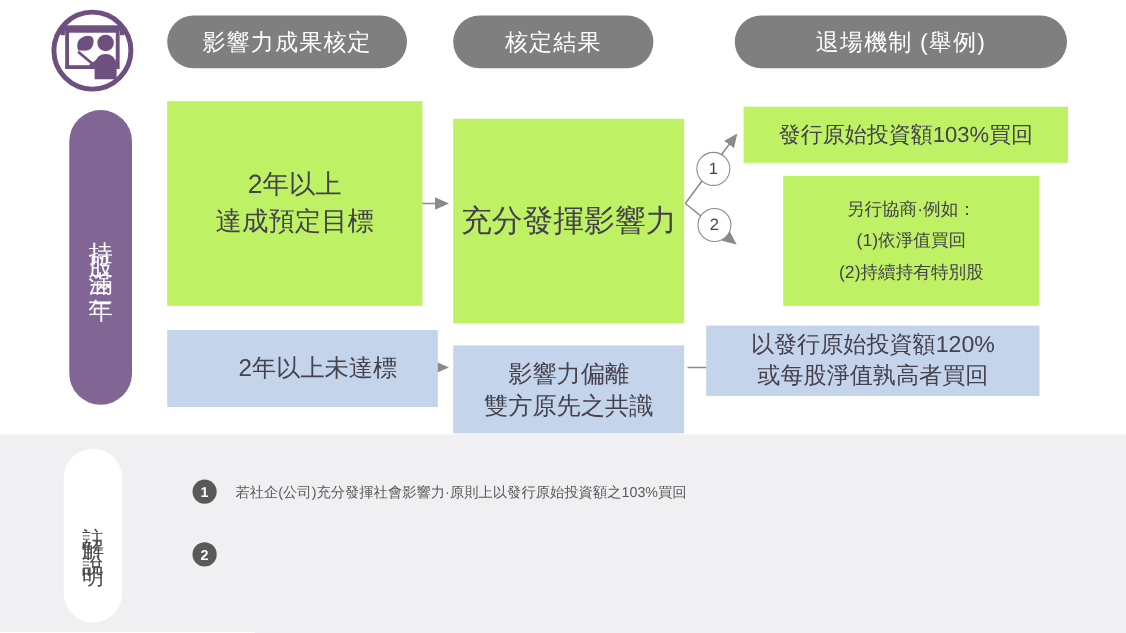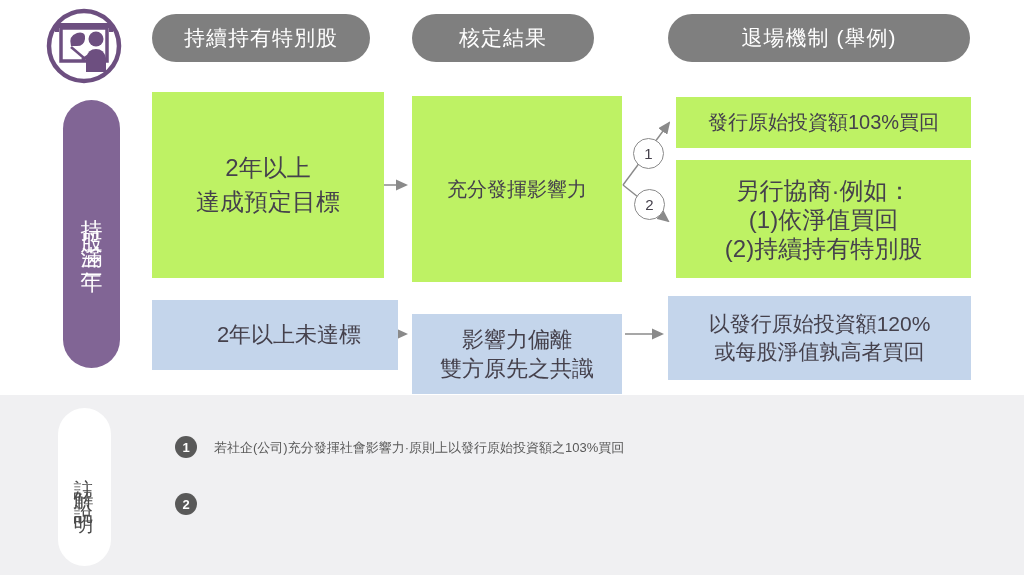--- a/index.html
+++ b/index.html
@@ -67,21 +67,21 @@
       <rect x="17" y="22" width="46" height="33" fill="none" stroke="#6d4f80" stroke-width="3.5"></rect>
       <path d="M27 40 Q24 30 33 27 Q42 25 41 33 Q40 41 31 40 Z" fill="#6d4f80"></path>
       <line x1="27" y1="41" x2="40" y2="52" stroke="#6d4f80" stroke-width="2.5"></line>
       <circle cx="52" cy="33" r="7.5" fill="#6d4f80"></circle>
       <path d="M42 66 L42 52 Q44 43 52 43 Q60 43 62 52 L62 66 Z" fill="#6d4f80"></path>
       <line x1="44" y1="50" x2="38" y2="54" stroke="#6d4f80" stroke-width="3"></line>
     </svg>
   </div>
 
   <div class="abs pill-gray" style="left:152px;top:14px;width:218px;height:48px;">
-    <span>持續持有特別股</span>
+    <span>影響力成果核定</span>
   </div>
   <div class="abs pill-gray" style="left:412px;top:14px;width:182px;height:48px;">
     <span>核定結果</span>
   </div>
   <div class="abs pill-gray" style="left:668px;top:14px;width:302px;height:48px;">
     <span>退場機制 (舉例)</span>
   </div>
 
   <div class="abs vpill" style="left:63px;top:100px;width:57px;height:268px;">
     <span>持股滿三年</span>
@@ -97,47 +97,47 @@
     <line x1="623" y1="185" x2="669" y2="123" stroke="#8a8a8a" stroke-width="1.4" marker-end="url(#arrw)"></line>
     <line x1="623" y1="185" x2="668" y2="221" stroke="#8a8a8a" stroke-width="1.4" marker-end="url(#arrw)"></line>
     <line x1="373" y1="334" x2="406" y2="334" stroke="#8a8a8a" stroke-width="1.4" marker-end="url(#arrw)"></line>
     <line x1="625" y1="334" x2="662" y2="334" stroke="#8a8a8a" stroke-width="1.4" marker-end="url(#arrw)"></line>
   </svg>
 
   <div class="abs flow-box box-pink" style="left:152px;top:92px;width:232px;height:186px;font-size:24px;line-height:34px;">
     <span>2年以上
 達成預定目標</span>
   </div>
-  <div class="abs flow-box box-pink" style="left:412px;top:96px;width:210px;height:186px;font-size:20px;">
+  <div class="abs flow-box box-pink" style="left:412px;top:108px;width:210px;height:186px;font-size:28px;">
     <span>充分發揮影響力</span>
   </div>
   <div class="abs flow-box box-pink" style="left:676px;top:97px;width:295px;height:51px;font-size:20px;">
     <span>發行原始投資額103%買回</span>
   </div>
-  <div class="abs flow-box box-pink" style="left:676px;top:160px;width:295px;height:118px;font-size:24px;line-height:29px;">
+  <div class="abs flow-box box-pink" style="left:712px;top:160px;width:233px;height:118px;font-size:16px;line-height:29px;">
     <span>另行協商·例如：
 (1)依淨值買回
 (2)持續持有特別股</span>
   </div>
 
   <div class="abs branch-circle" style="left:633px;top:138px;">
     <span>1</span>
   </div>
   <div class="abs branch-circle" style="left:634px;top:189px;">
     <span>2</span>
   </div>
 
   <div class="abs flow-box box-blue" style="left:152px;top:300px;width:218px;height:70px;font-size:22px;padding-left:28px;">
     <span>2年以上未達標</span>
   </div>
   <div class="abs flow-box box-blue" style="left:412px;top:294px;width:210px;height:80px;font-size:22px;line-height:29px;margin-top:20px;">
     <span>影響力偏離
 雙方原先之共識</span>
   </div>
-  <div class="abs flow-box box-blue" style="left:668px;top:296px;width:303px;height:84px;font-size:21px;line-height:28px;">
+  <div class="abs flow-box box-blue" style="left:642px;top:296px;width:303px;height:64px;font-size:21px;line-height:28px;">
     <span>以發行原始投資額120%
 或每股淨值孰高者買回</span>
   </div>
 
   <div class="abs gray-band" style="left:0;top:395px;width:1024px;height:180px;">
     <div class="abs vpill-white" style="left:58px;top:13px;width:53px;height:158px;">
       <span>註解說明</span>
     </div>
 
     <div class="abs badge" style="left:175px;top:41px;">

